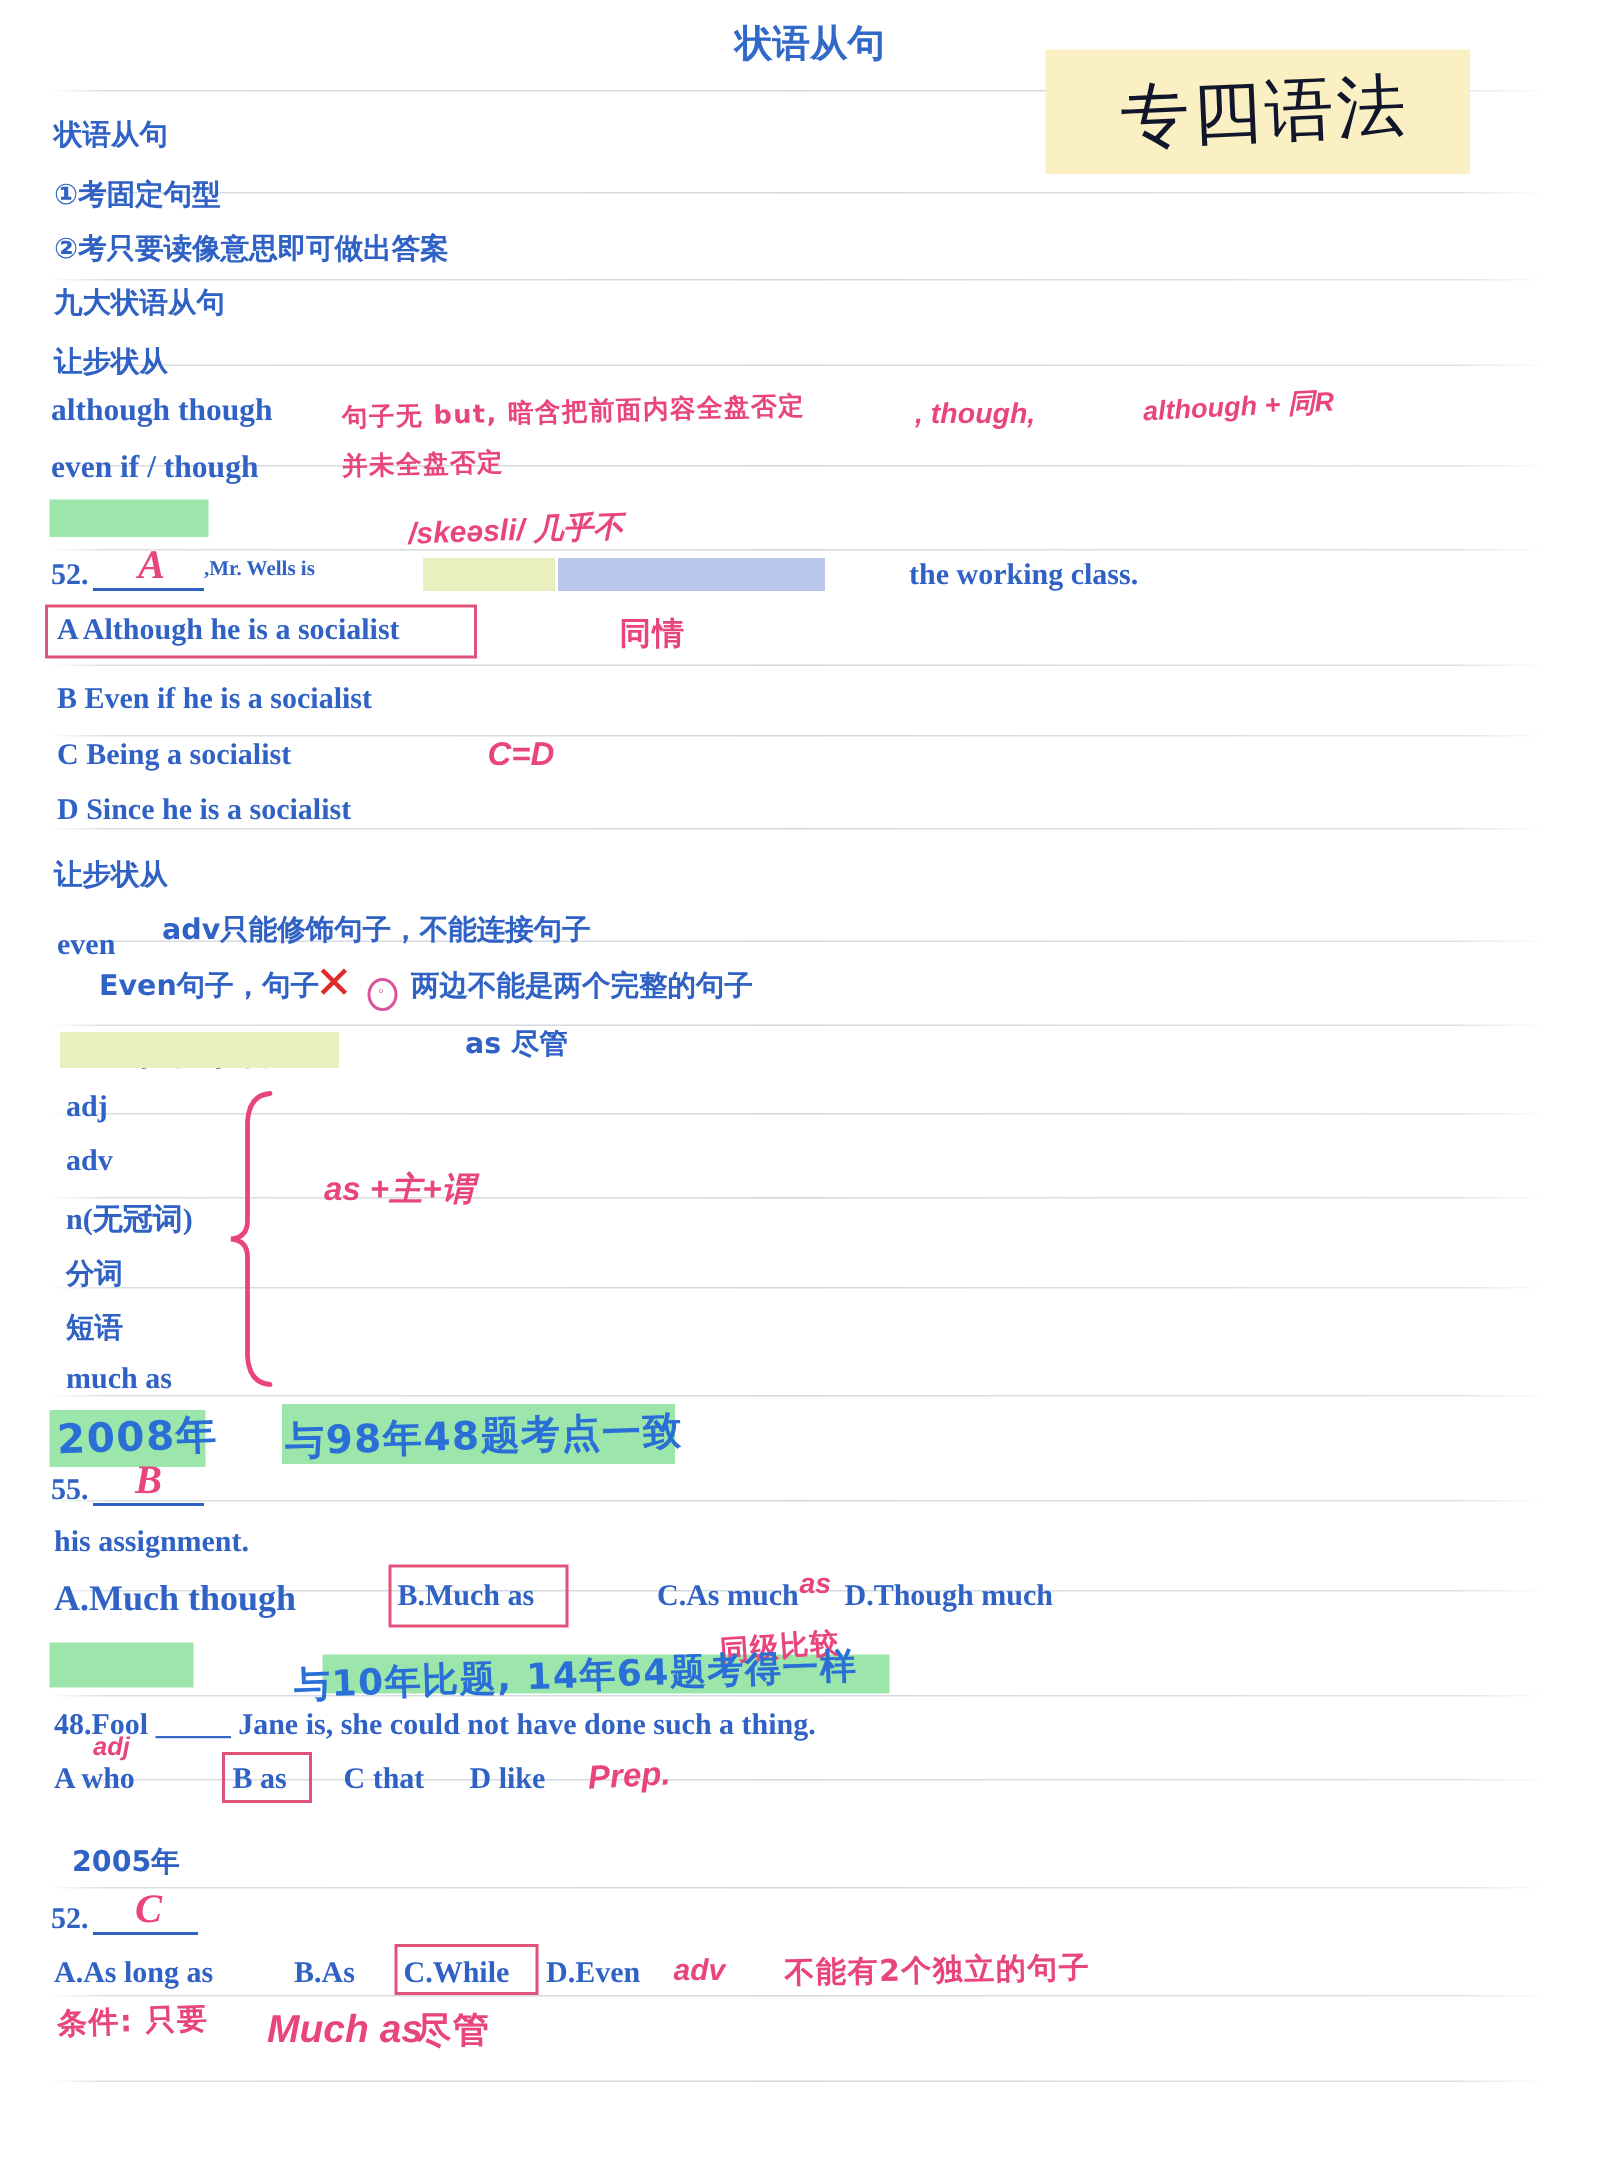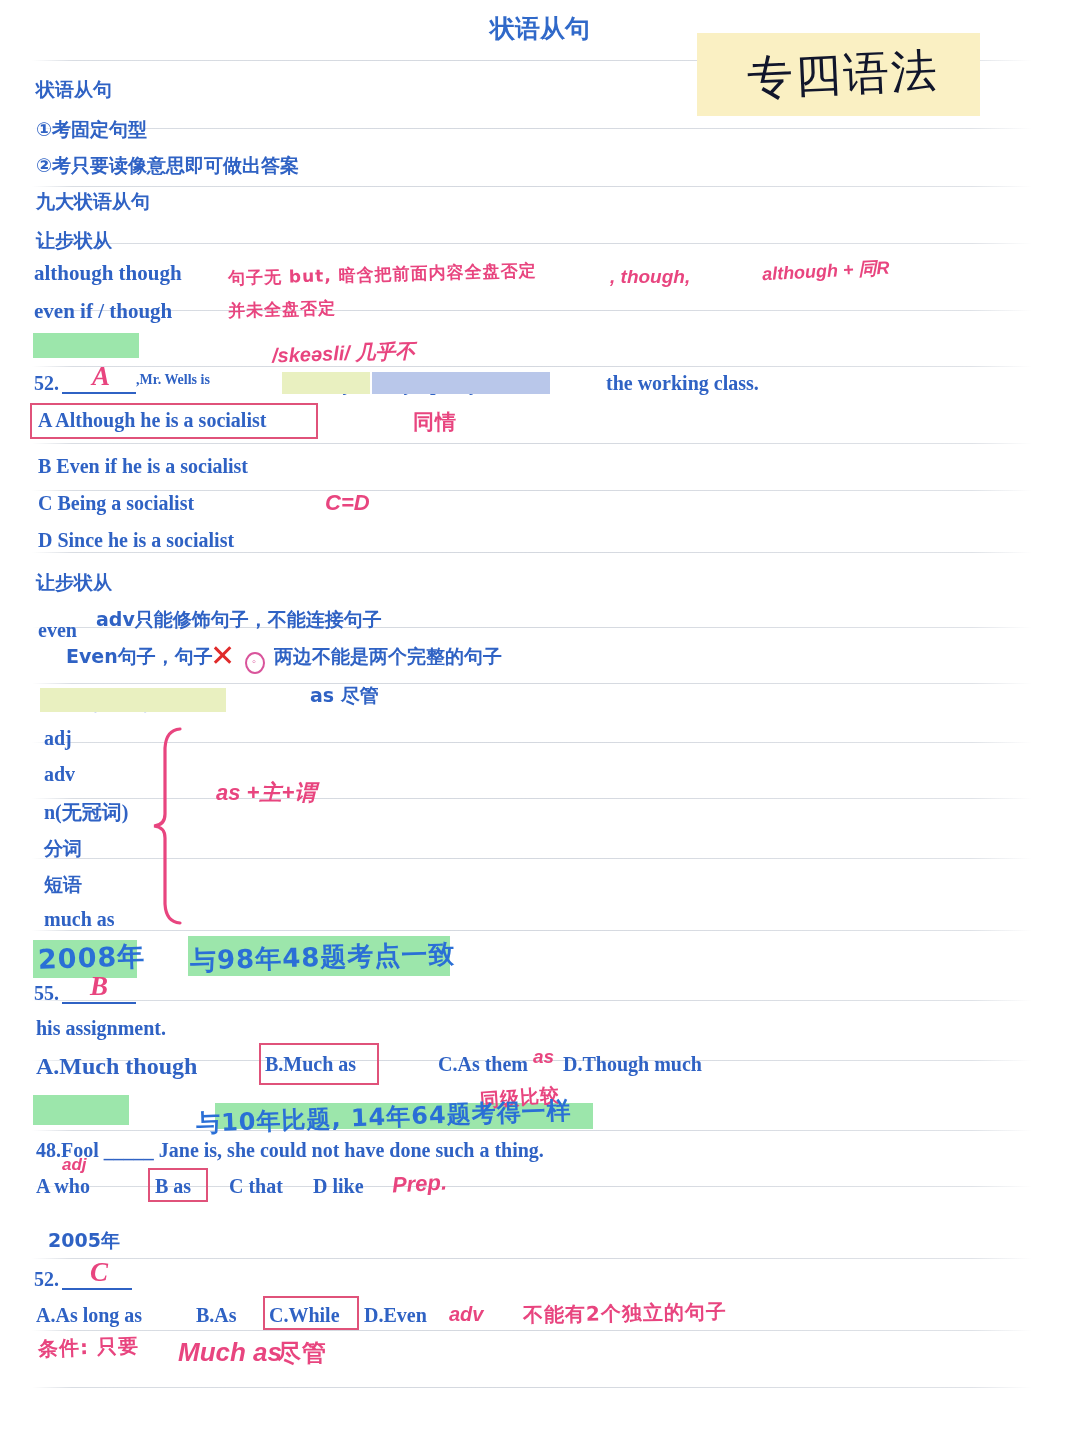--- a/index.html
+++ b/index.html
@@ -142,21 +142,21 @@
   <div class="t en" style="left:38px;top:409px;font-size:20px;">A Although he is a socialist</div>
   <div class="hw hw-cn" style="left:413px;top:408px;font-size:21px;">同情</div>
 
   <div class="t en" style="left:38px;top:455px;font-size:20px;">B Even if he is a socialist</div>
   <div class="t en" style="left:38px;top:492px;font-size:20px;">C Being  a  socialist</div>
   <div class="hw hw-en" style="left:325px;top:490px;font-size:22px;">C=D</div>
   <div class="t en" style="left:38px;top:529px;font-size:20px;">D Since he is a socialist</div>
 
   <div class="t cn" style="left:36px;top:570px;font-size:19px;">让步状从</div>
   <div class="t en" style="left:38px;top:607px;font-size:20px;margin-top:12px;">even</div>
-  <div class="t cn" style="left:96px;top:607px;font-size:19px;">adv只能修饰句子，不能连接句子</div>
+  <div class="t cn" style="left:108px;top:607px;font-size:19px;">adv只能修饰句子，不能连接句子</div>
 
   <div class="t cn" style="left:38px;top:644px;font-size:19px;margin-left:28px;">Even句子，句子</div>
   <div id="xmark">✕</div>
   <div id="circmark">
       <i>◦</i>
     </div>
   <div class="t cn" style="left:274px;top:644px;font-size:19px;">两边不能是两个完整的句子</div>
 
   <div class="t cn" style="left:42px;top:690px;font-size:19px;">as引导的让步倒装</div>
   <div class="t cn" style="left:310px;top:683px;font-size:19px;">as 尽管</div>
@@ -177,21 +177,21 @@
   <div class="bhw" style="left:190px;top:940px;font-size:26px;transform:rotate(-1.5deg);">与98年48题考点一致</div>
 
   <div class="t en" style="left:34px;top:982px;font-size:20px;">55.</div>
   <div class="ul" style="left:62px;top:1002px;width:74px;"></div>
   <div class="ans" style="left:90px;top:971px;font-size:27px;">B</div>
   <div class="t en" style="left:36px;top:1017px;font-size:20px;">his assignment.</div>
 
   <div class="t en" style="left:36px;top:1053px;font-size:24px;">A.Much though</div>
   <div class="box" style="left:259px;top:1043px;width:120px;height:42px;"></div>
   <div class="t en" style="left:265px;top:1053px;font-size:20px;">B.Much  as</div>
-  <div class="t en" style="left:438px;top:1053px;font-size:20px;">C.As them</div>
+  <div class="t en" style="left:438px;top:1053px;font-size:20px;">C.As much</div>
   <div class="hw hw-en" style="left:533px;top:1046px;font-size:19px;">as</div>
   <div class="t en" style="left:563px;top:1053px;font-size:20px;">D.Though  much</div>
   <div class="hw hw-cn" style="left:480px;top:1085px;font-size:19px;transform:rotate(-4deg);">同级比较</div>
 
   <div class="t cn" style="left:36px;top:1099px;font-size:19px;">2002年</div>
   <div class="bhw" style="left:196px;top:1101px;font-size:24px;transform:rotate(-2deg);">与10年比题, 14年64题考得一样</div>
 
   <div class="t en" style="left:36px;top:1139px;font-size:20px;">48.Fool _____ Jane  is,  she  could  not  have  done  such  a  thing.</div>
 
   <div class="t en" style="left:36px;top:1175px;font-size:20px;">A who</div>

